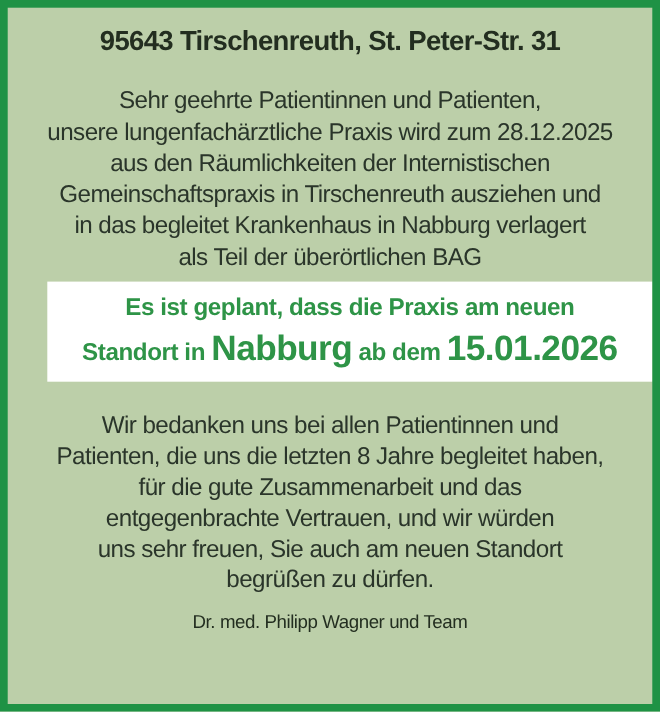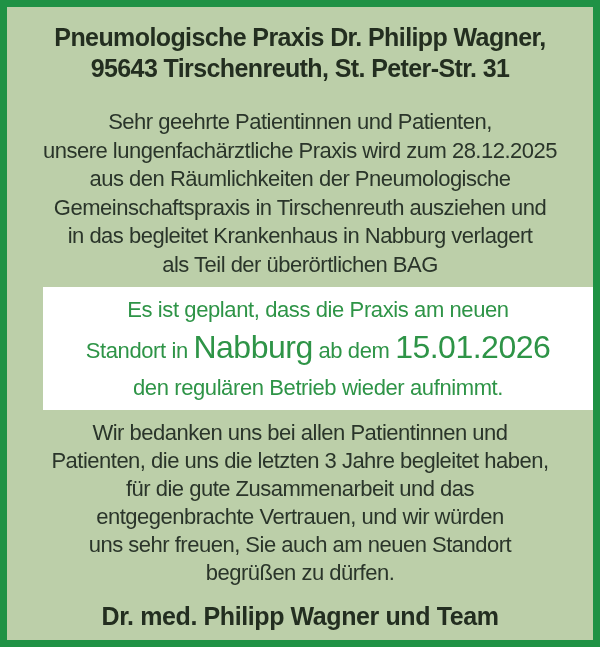--- a/index.html
+++ b/index.html
@@ -35,76 +35,74 @@
     margin-top: 24px;
     color: #2a352a;
     font-size: 22px;
     line-height: 28.5px;
     letter-spacing: -0.5px;
   }
   .highlight-band {
     margin-top: 8px;
     background: #ffffff;
     color: #2e9447;
-    font-weight: normal;
+    font-weight: bold;
     padding: 7px 0 6px 0;
     margin-left: 36px;
   }
   .highlight-line { font-size: 22px; line-height: 32px; letter-spacing: -0.4px; }
   .highlight-line.mixed { line-height: 42px; }
   .big-emphasis { font-size: 32px; letter-spacing: -0.5px; }
   .thanks-block {
-    margin-top: 9px;
+    margin-top: 26px;
     color: #2a352a;
     font-size: 22px;
     line-height: 28px;
     letter-spacing: -0.5px;
   }
   .signature-block {
     margin-top: 15px;
     color: #232e20;
-    font-weight: bold;
-    font-size: 25px;
+    font-weight: normal;
+    font-size: 17px;
     letter-spacing: -0.4px;
   }
 </style>
 </head>
 <body>
 
 <div class="notice-frame">
   <div class="inner">
 
     <div class="title-block">
-      <div>Pneumologische Praxis Dr. Philipp Wagner,</div>
       <div>95643 Tirschenreuth, St. Peter-Str. 31</div>
     </div>
 
     <div class="intro-block">
       <div>Sehr geehrte Patientinnen und Patienten,</div>
       <div>unsere lungenfachärztliche Praxis wird zum 28.12.2025</div>
-      <div>aus den Räumlichkeiten der Pneumologische</div>
+      <div>aus den Räumlichkeiten der Internistischen</div>
       <div>Gemeinschaftspraxis in Tirschenreuth ausziehen und</div>
       <div>in das begleitet Krankenhaus in Nabburg verlagert</div>
       <div>als Teil der überörtlichen BAG</div>
     </div>
 
     <div class="highlight-band">
       <div class="highlight-line">Es ist geplant, dass die Praxis am neuen</div>
       <div class="highlight-line mixed">
         <span>Standort in</span>
         <span class="big-emphasis">Nabburg</span>
         <span>ab dem</span>
         <span class="big-emphasis">15.01.2026</span>
       </div>
-      <div class="highlight-line">den regulären Betrieb wieder aufnimmt.</div>
     </div>
 
     <div class="thanks-block">
       <div>Wir bedanken uns bei allen Patientinnen und</div>
-      <div>Patienten, die uns die letzten 3 Jahre begleitet haben,</div>
+      <div>Patienten, die uns die letzten 8 Jahre begleitet haben,</div>
       <div>für die gute Zusammenarbeit und das</div>
       <div>entgegenbrachte Vertrauen, und wir würden</div>
       <div>uns sehr freuen, Sie auch am neuen Standort</div>
       <div>begrüßen zu dürfen.</div>
     </div>
 
     <div class="signature-block">Dr. med. Philipp Wagner und Team</div>
 
   </div>
 </div>

